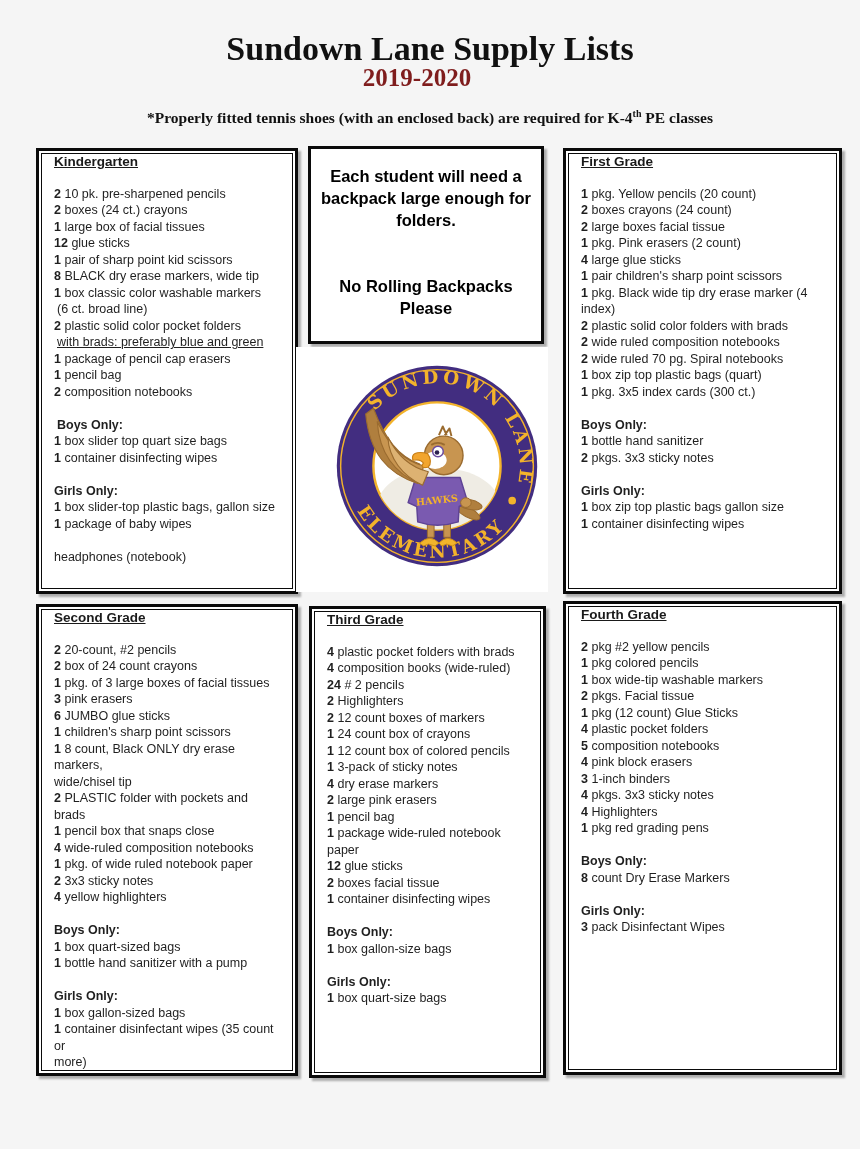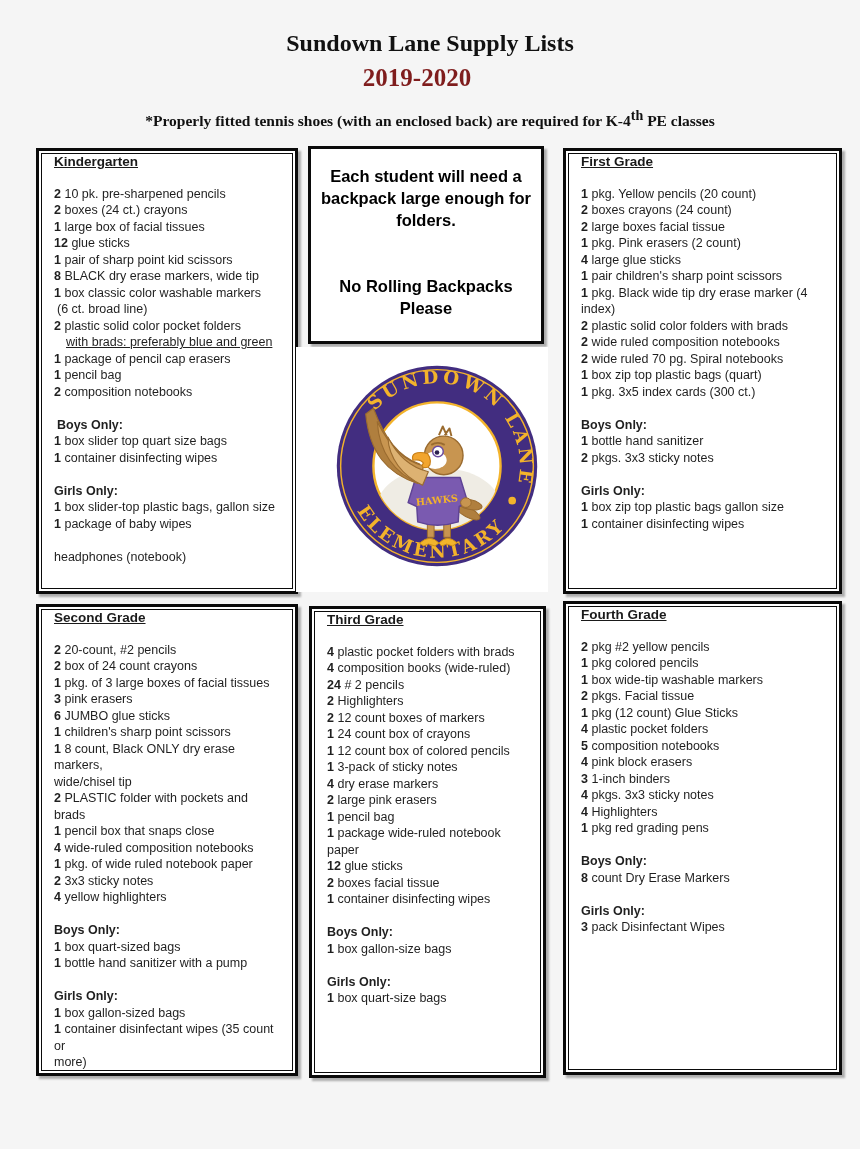--- a/index.html
+++ b/index.html
@@ -4,45 +4,45 @@
 <style>
   html,body{margin:0;padding:0;}
   body{
     width:860px;height:1149px;position:relative;
     background:#f5f5f5;color:#222;
     font-family:"Liberation Sans", sans-serif;
     overflow:hidden;
   }
   .doc-title{
     position:absolute;top:30px;left:0;width:860px;text-align:center;
-    font-family:"Liberation Serif", serif;font-weight:700;font-size:24px;color:#111;
+    font-family:"Liberation Serif", serif;font-weight:700;font-size:34px;color:#111;
   }
   .doc-year{
     position:absolute;top:64px;left:0;width:834px;text-align:center;
     font-family:"Liberation Serif", serif;font-weight:700;font-size:25px;color:#7f1d1d;
   }
   .doc-note{
     position:absolute;top:108px;left:0;width:860px;text-align:center;
     font-family:"Liberation Serif", serif;font-weight:700;font-size:15.5px;color:#111;
   }
-  .doc-note sup{font-size:14px;}
+  .doc-note sup{font-size:10px;}
   .gbox{
     position:absolute;background:#fff;border:3px solid #0a0a0a;
     box-shadow:3px 3px 2px rgba(0,0,0,0.30);
   }
   .gbox-inner{
     position:absolute;left:2px;top:2px;right:2px;bottom:2px;
     border:1px solid #0a0a0a;padding:0 12px 6px 12px;overflow:hidden;
   }
   .grade-title{
     font-size:13.5px;font-weight:700;text-decoration:underline;color:#1a1a1a;
   }
   .ln{font-size:12.5px;line-height:16.5px;color:#1f1f1f;white-space:normal;}
   .ln b{font-weight:700;}
-  .ln.u{text-decoration:underline;margin-left:9px;}
+  .ln.u{text-decoration:underline;}
   .ln.ind{padding-left:3px;}
   .ln.blank{min-height:16.5px;}
   .note-box{
     position:absolute;background:#fff;border:3px solid #0a0a0a;
     box-shadow:3px 3px 2px rgba(0,0,0,0.30);
   }
   .note-box .note-line1{
     margin:16px 10px 0 10px;text-align:center;
     font-size:16.5px;line-height:22px;font-weight:700;color:#000;
   }

